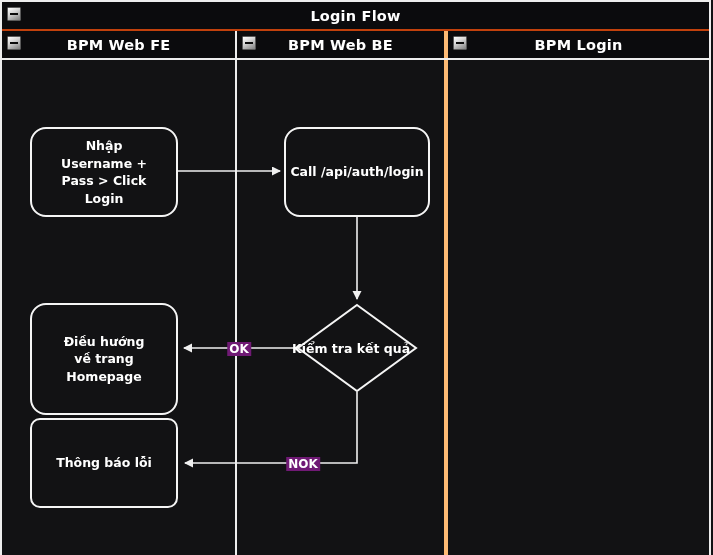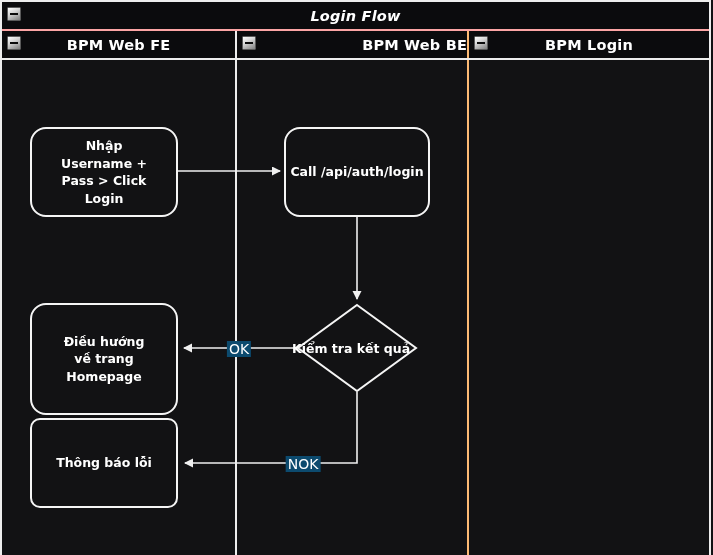--- a/index.html
+++ b/index.html
@@ -2,28 +2,28 @@
 <html><head>
 <meta charset="utf-8">
 <style>
   html,body{margin:0;padding:0;background:#0c0c0e;}
   body{font-family:"DejaVu Sans","Liberation Sans",sans-serif;}
   .stage{position:relative;width:713px;height:555px;background:#121214;overflow:hidden;}
 
   
   .pool{position:absolute;left:0;top:0;width:711px;height:555px;box-sizing:border-box;
         border:2px solid #ededed;border-bottom:none;z-index:1;}
-  .title-row{position:relative;height:27px;border-bottom:2px solid #fca5a5;background:#0b0b0d;
-             display:flex;align-items:center;justify-content:center;font-style:italic;}
+  .title-row{position:relative;height:27px;border-bottom:2px solid #c2410c;background:#0b0b0d;
+             display:flex;align-items:center;justify-content:center;}
   .header-row{display:flex;height:27px;border-bottom:2px solid #ededed;background:#0b0b0d;}
   .body-row{display:flex;height:495px;}
   .hcell{position:relative;box-sizing:border-box;display:flex;align-items:center;justify-content:center;}
   .bcell{box-sizing:border-box;}
   .c1{width:235px;border-right:2px solid #ededed;}
-  .c2{width:232px;border-right:2px solid #fdba74;justify-content:flex-end;}
+  .c2{width:211px;border-right:4px solid #fdba74;}
   .c3{flex:1;}
   .pool-title,.lane-title{color:#ffffff;font-weight:bold;font-size:14.5px;letter-spacing:.2px;}
 
   
   .collapse-icon{position:absolute;left:5px;top:5px;width:14px;height:14px;box-sizing:border-box;
                  background:linear-gradient(150deg,#ffffff 0%,#d6d6d6 40%,#808080 100%);
                  border:1px solid #5a5a5a;border-radius:1px;}
   .collapse-icon::after{content:"";position:absolute;left:2px;right:2px;top:5px;height:2px;background:#0c0c0c;}
 
   
@@ -32,22 +32,22 @@
         display:flex;align-items:center;justify-content:center;text-align:center;z-index:3;padding:0 22px;}
   #node-enter{left:30px;top:127px;width:148px;height:90px;}
   #node-call{left:284px;top:127px;width:146px;height:90px;padding:0 3px;text-align:right;}
   #node-redirect{left:30px;top:303px;width:148px;height:112px;}
   #node-error{left:30px;top:418px;width:148px;height:90px;border-radius:10px;}
 
   .edges-svg{position:absolute;left:0;top:0;z-index:2;}
 
   .decision-label{position:absolute;left:292px;top:341px;width:130px;color:#fff;
                   font-weight:bold;font-size:12.5px;white-space:nowrap;z-index:3;}
-  .edge-label{position:absolute;transform:translate(-50%,-50%);background:#0c4a6e;color:#ffffff;
-              font-weight:normal;font-size:14px;padding:0 2px;z-index:4;}
+  .edge-label{position:absolute;transform:translate(-50%,-50%);background:#701a75;color:#ffffff;
+              font-weight:bold;font-size:12px;padding:0 2px;z-index:4;}
   #label-ok{left:239px;top:349px;}
   #label-nok{left:303px;top:464px;}
 </style>
 </head>
 <body>
 
 <div class="stage">
 
   <div class="pool">
     <div class="title-row">

